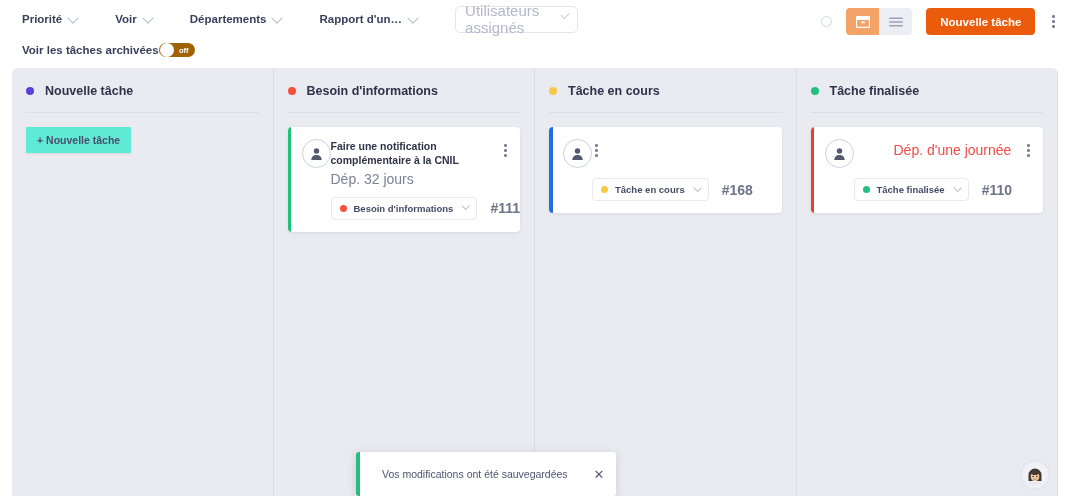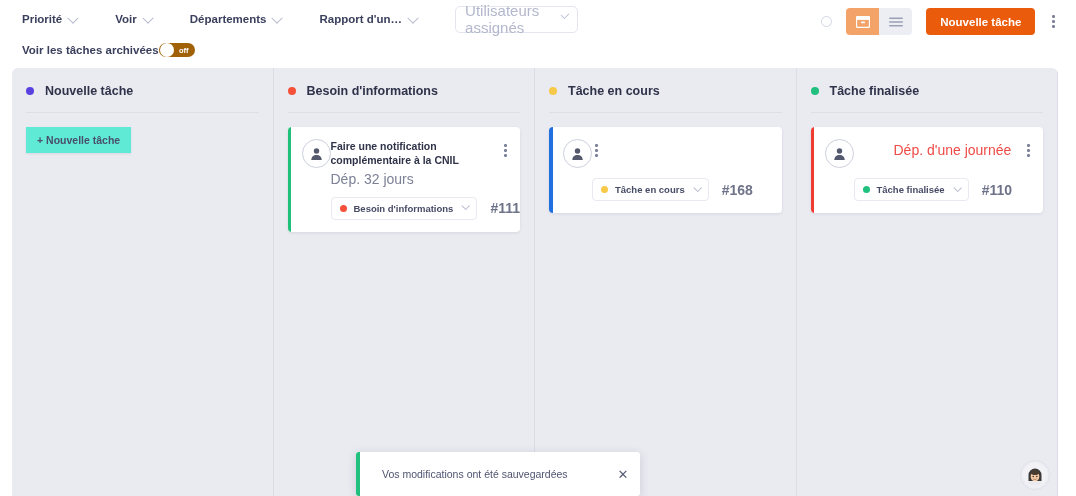--- a/index.html
+++ b/index.html
@@ -257,21 +257,21 @@
     font-size: 14px;
     font-weight: 700;
     color: #6e7389;
     white-space: nowrap;
   }
 
   
   .toast {
     position: absolute;
     left: 344px; bottom: 0;
-    width: 284px; height: 44px;
+    width: 260px; height: 44px;
     background: #ffffff;
     border-radius: 3px;
     display: flex;
     align-items: center;
     box-shadow: 0 2px 10px rgba(40,45,80,.16);
     overflow: hidden;
   }
   .toast-stripe { width: 4px; align-self: stretch; background: #22c07e; flex: none; }
   .toast-msg {
     flex: 1 1 auto;

